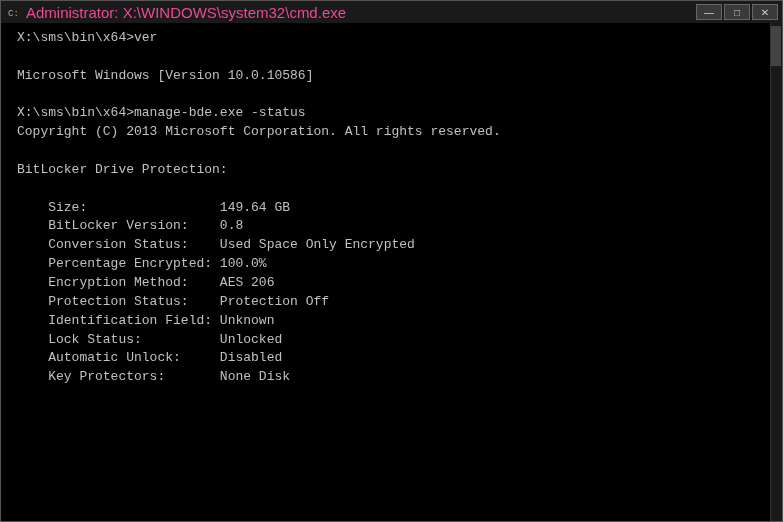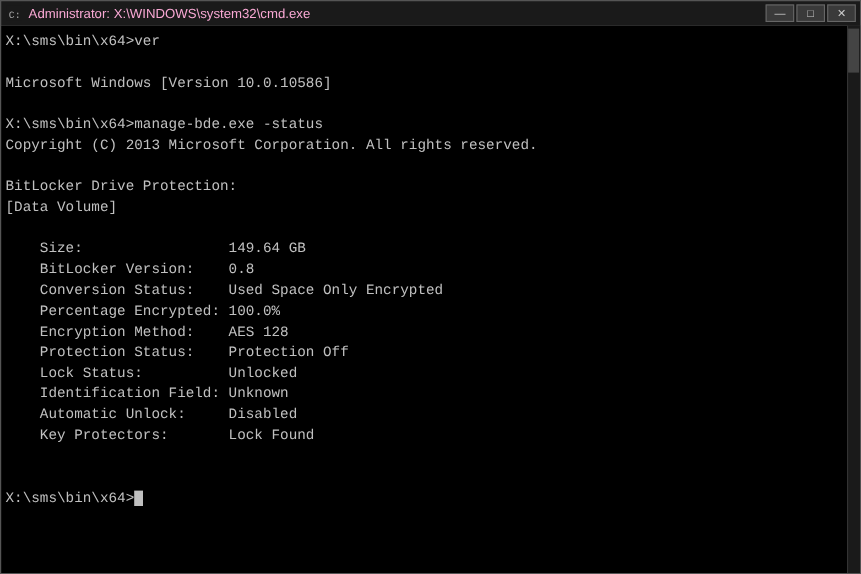--- a/index.html
+++ b/index.html
@@ -35,22 +35,22 @@
     .title-icon {
       width: 16px;
       height: 16px;
       display: flex;
       align-items: center;
       justify-content: center;
       font-size: 11px;
       color: #aaa;
     }
     .title-text {
-      color: #f9a8d4;
-      font-size: 12px;
+      color: #ec4899;
+      font-size: 15px;
       font-family: 'Segoe UI', Arial, sans-serif;
     }
     .title-bar-buttons {
       display: flex;
       gap: 2px;
     }
     .title-btn {
       width: 26px;
       height: 16px;
       background: #3a3a3a;
@@ -59,21 +59,21 @@
       font-size: 10px;
       display: flex;
       align-items: center;
       justify-content: center;
       cursor: pointer;
       font-family: 'Segoe UI', Arial, sans-serif;
     }
     .terminal {
       background: #000000;
       flex: 1;
-      padding: 6px 4px;
+      padding: 6px 16px;
       color: #c0c0c0;
       font-family: 'Courier New', Courier, monospace;
       font-size: 13px;
       line-height: 1.45;
       overflow: hidden;
       position: relative;
     }
     .scrollbar {
       position: absolute;
       right: 0;
@@ -126,33 +126,31 @@
   <div class="terminal">
     <div id="terminal-content">
         <div class="line">X:\sms\bin\x64&gt;ver</div>
         <div class="line"> </div>
         <div class="line">Microsoft Windows [Version 10.0.10586]</div>
         <div class="line"> </div>
         <div class="line">X:\sms\bin\x64&gt;manage-bde.exe -status</div>
         <div class="line">Copyright (C) 2013 Microsoft Corporation. All rights reserved.</div>
         <div class="line"> </div>
         <div class="line">BitLocker Drive Protection:</div>
-        <div class="line">[Data Volume]</div>
         <div class="line"> </div>
         <div class="line">    Size:                 149.64 GB</div>
         <div class="line">    BitLocker Version:    0.8</div>
         <div class="line">    Conversion Status:    Used Space Only Encrypted</div>
         <div class="line">    Percentage Encrypted: 100.0%</div>
-        <div class="line">    Encryption Method:    AES 128</div>
+        <div class="line">    Encryption Method:    AES 206</div>
         <div class="line">    Protection Status:    Protection Off</div>
+        <div class="line">    Identification Field: Unknown</div>
         <div class="line">    Lock Status:          Unlocked</div>
-        <div class="line">    Identification Field: Unknown</div>
         <div class="line">    Automatic Unlock:     Disabled</div>
-        <div class="line">    Key Protectors:       Lock Found</div>
+        <div class="line">    Key Protectors:       None Disk</div>
         <div class="line"> </div>
         <div class="line"> </div>
-        <div class="line">X:\sms\bin\x64&gt;<span class="cursor"></span></div>
       </div>
     <div class="scrollbar">
       <div class="scrollbar-thumb"></div>
     </div>
   </div>
 </div>
 
 </body></html>

